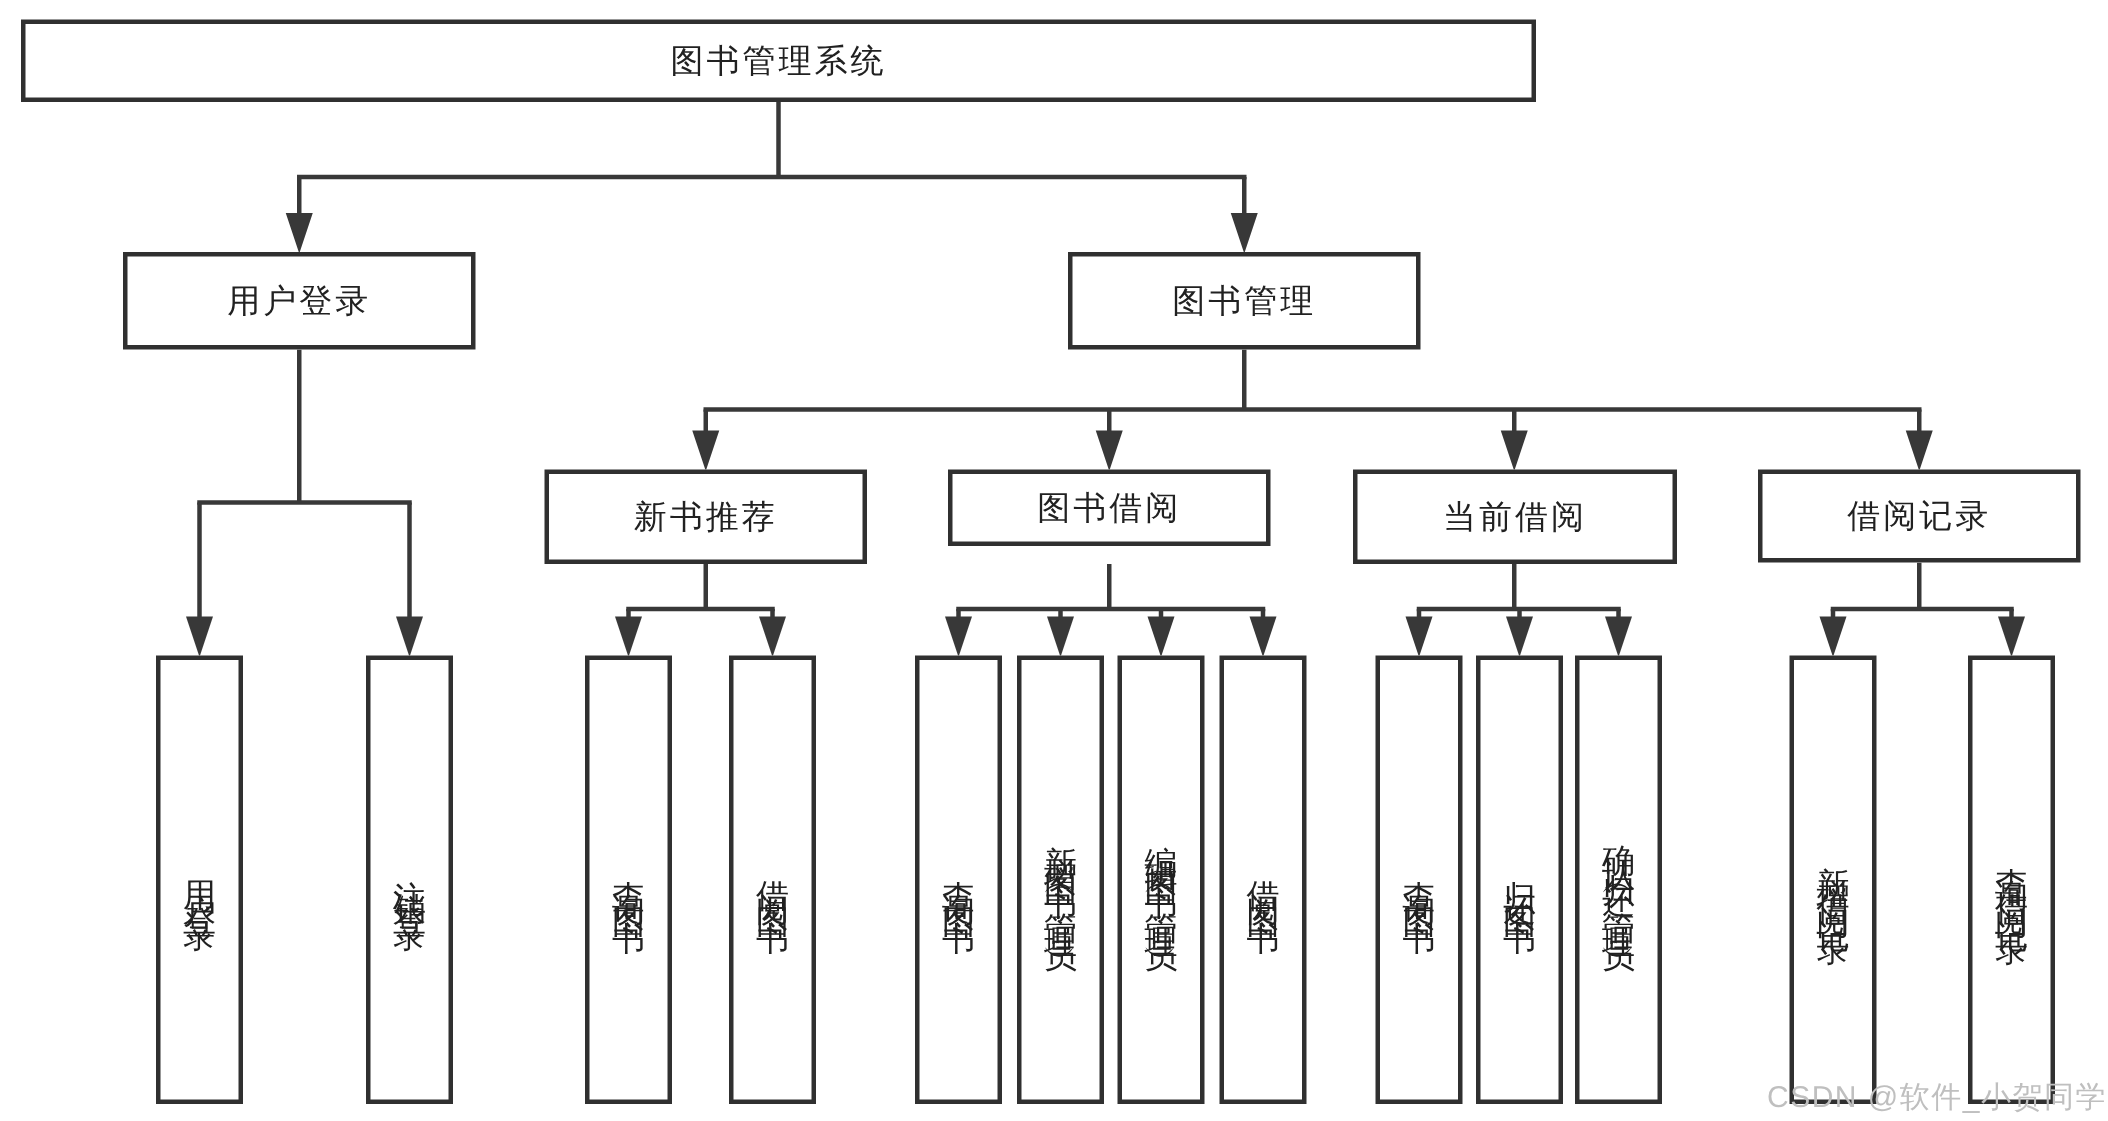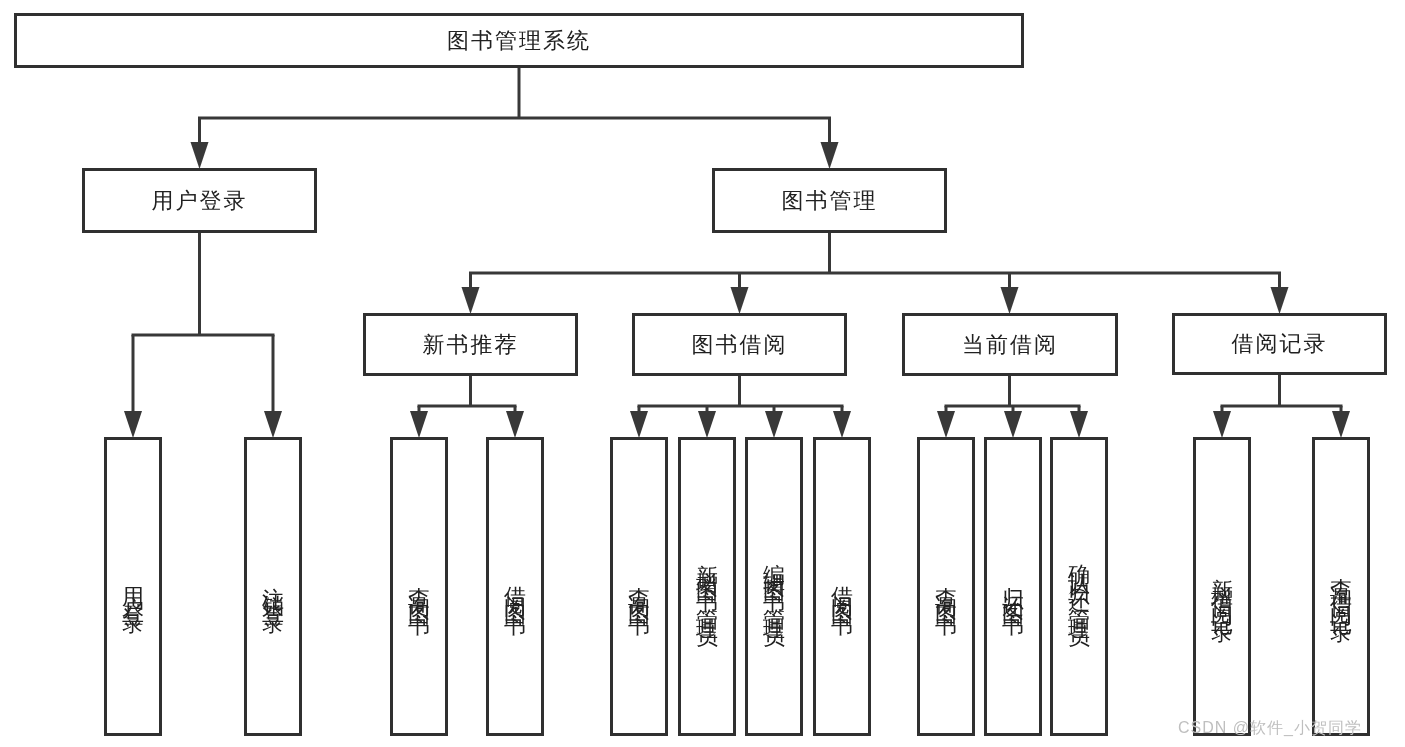--- a/index.html
+++ b/index.html
@@ -16,21 +16,21 @@
     color:var(--text,#212121); font-size:22px; letter-spacing:2px;
     white-space:nowrap; line-height:1;
   }
   .node span { display:block; }
   .node.vertical span {
     writing-mode:vertical-rl; text-orientation:mixed;
     letter-spacing:9px; line-height:1; white-space:nowrap;
   }
   .watermark {
     position:absolute; left:1178px; top:718px; z-index:5;
-    color:var(--watermark,#bfbfbf); font-size:16px; letter-spacing:1px;text-align:right;
+    color:var(--watermark,#bfbfbf); font-size:20px; letter-spacing:1px;text-align:right;
   }
 </style>
 </head>
 <body>
 
 <div class="canvas">
   <svg class="connectors" xmlns="http://www.w3.org/2000/svg">
       <line x1="519" y1="68" x2="519" y2="118" stroke="#383838" stroke-width="3"></line>
       <line x1="198" y1="118" x2="831" y2="118" stroke="#383838" stroke-width="3"></line>
       <line x1="199.5" y1="118" x2="199.5" y2="144" stroke="#383838" stroke-width="3"></line>
@@ -90,21 +90,21 @@
     </div>
     <div class="node" style="left: 82px; top: 168px; width: 235px; height: 65px;">
       <span>用户登录</span>
     </div>
     <div class="node" style="left: 363px; top: 313px; width: 215px; height: 63px;">
       <span>新书推荐</span>
     </div>
     <div class="node" style="left: 712px; top: 168px; width: 235px; height: 65px;">
       <span>图书管理</span>
     </div>
-    <div class="node" style="left: 632px; top: 313px; width: 215px; height: 63px;">
+    <div class="node" style="left: 632px; top: 313px; width: 215px; height: 51px;">
       <span>图书借阅</span>
     </div>
     <div class="node" style="left: 902px; top: 313px; width: 216px; height: 63px;">
       <span>当前借阅</span>
     </div>
     <div class="node" style="left: 1172px; top: 313px; width: 215px; height: 62px;">
       <span>借阅记录</span>
     </div>
     <div class="node vertical" style="left: 104px; top: 437px; width: 58px; height: 299px;">
       <span>用户登录</span>

